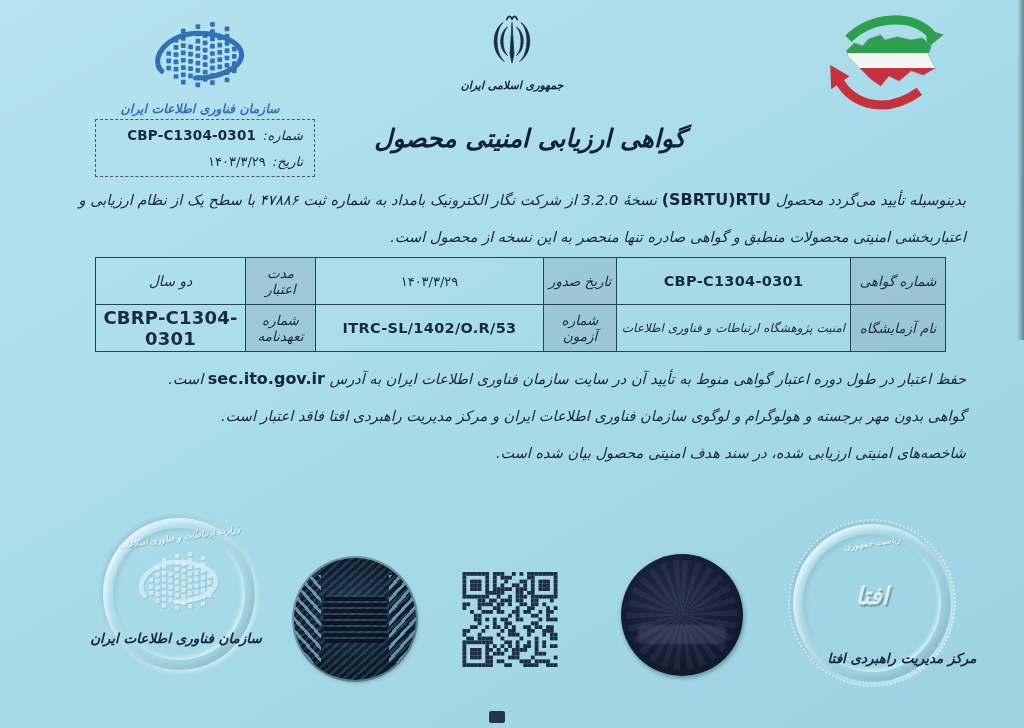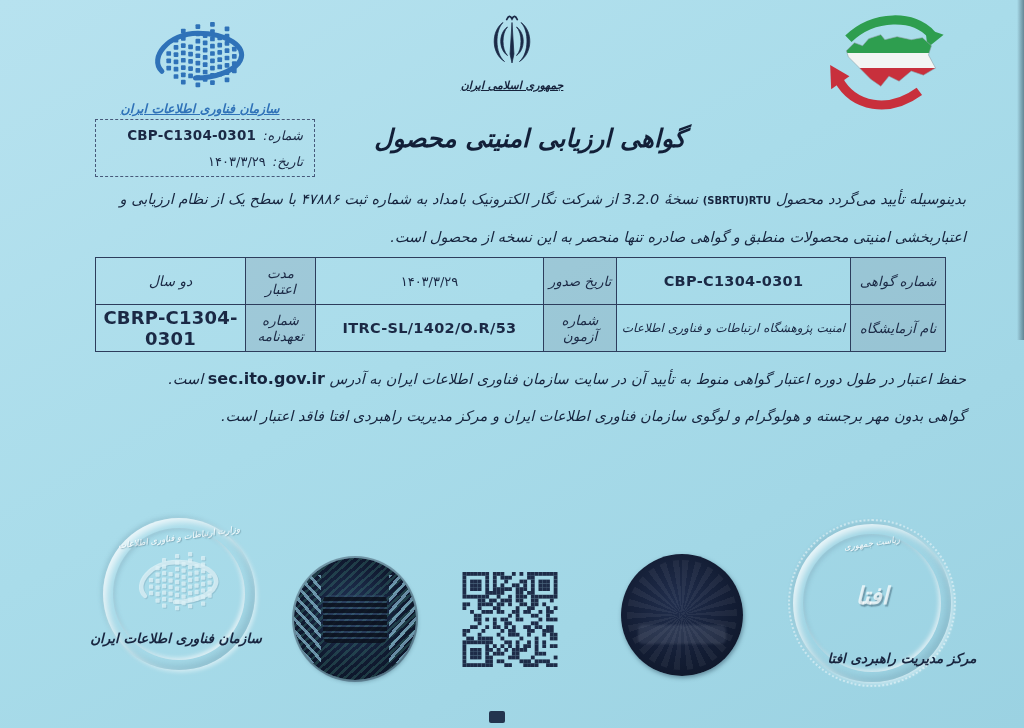--- a/index.html
+++ b/index.html
@@ -1,20 +1,20 @@
 <!DOCTYPE html>
 <html lang="fa"><head>
 <meta charset="utf-8">
 <style>
   *{margin:0;padding:0;box-sizing:border-box;}
   html,body{width:1024px;height:728px;}
   body{font-family:"DejaVu Sans",sans-serif;background:#7fb4c6;}
   .page{position:relative;width:1024px;height:728px;overflow:hidden;color:#1b2945;
         background:linear-gradient(150deg,#b7e2ef 0%,#a9dcea 45%,#9bd2e2 100%);}
-  .fa{font-style:italic;direction:rtl;text-decoration:underline;}
+  .fa{font-style:italic;direction:rtl;}
   .latin{font-style:normal;font-weight:bold;font-family:"DejaVu Sans",sans-serif;}
 
   
   .logo-left{position:absolute;left:85px;top:22px;width:230px;text-align:center;}
   .logo-left svg{width:160px;height:74px;}
   .logo-left .cap{color:#2f72b8;font-weight:bold;font-size:12.5px;margin-top:1px;}
   .emblem{position:absolute;left:452px;top:12px;width:120px;text-align:center;}
   .emblem svg{width:66px;height:60px;}
   .emblem .cap{font-weight:bold;font-size:11px;color:#16233c;margin-top:3px;}
   .logo-right{position:absolute;left:818px;top:12px;width:152px;height:102px;}
@@ -29,21 +29,21 @@
   .ref-box .val{font-weight:bold;font-size:13.5px;letter-spacing:.2px;}
   .ref-box .val-fa{font-size:13px;}
 
   
   .title{position:absolute;left:330px;top:124px;width:400px;text-align:center;
          font-size:25px;font-weight:bold;font-style:italic;direction:rtl;color:#121f38;}
 
   
   .body-par{position:absolute;left:58px;right:58px;top:181px;direction:rtl;text-align:right;
             font-size:14.5px;line-height:37px;color:#16243e;font-style:italic;}
-  .body-par .latin{font-size:10px;}
+  .body-par .latin{font-size:16px;}
 
   
   .cert-table{position:absolute;left:95px;top:257px;width:850px;border-collapse:collapse;
               direction:rtl;table-layout:fixed;}
   .cert-table td{border:1.6px solid #2d3d5c;height:47px;text-align:center;vertical-align:middle;
                  overflow:hidden;padding:2px 4px;}
   .cert-table td.th{background:rgba(104,122,140,.20);font-style:italic;font-size:13.5px;}
   .cert-table td.lv{font-weight:bold;font-size:14.5px;letter-spacing:.3px;}
   .cert-table td.lv-sm{font-weight:bold;font-size:18px;letter-spacing:.2px;}
   .cert-table td.fv{font-style:italic;font-size:14px;}
@@ -258,20 +258,21 @@
       <td class="lv">ITRC-SL/1402/O.R/53</td>
       <td class="th">شماره تعهدنامه</td>
       <td class="lv-sm">CBRP-C1304-0301</td>
     </tr>
   </tbody>
     </table>
 
   <div class="notes">
     <div><span>حفظ اعتبار در طول دوره اعتبار گواهی منوط به تأیید آن در سایت سازمان فناوری اطلاعات ایران به آدرس </span><span class="latin">sec.ito.gov.ir</span><span> است.</span></div>
     <div>گواهی بدون مهر برجسته و هولوگرام و لوگوی سازمان فناوری اطلاعات ایران و مرکز مدیریت راهبردی افتا فاقد اعتبار است.</div>
+    <div>شاخصه‌های امنیتی ارزیابی شده، در سند هدف امنیتی محصول بیان شده است.</div>
   </div>
 
   <div class="emboss emboss-left">
     <span class="rim">وزارت ارتباطات و فناوری اطلاعات</span>
     <svg id="emboss-dots" viewBox="0 0 100 66">
         <g fill="rgba(255,255,255,0.8)">
           <rect x="20" y="26" width="4.2" height="4.2" rx="0.8"></rect>
           <rect x="20" y="32.5" width="4.2" height="4.2" rx="0.8"></rect>
           <rect x="20" y="39" width="4.2" height="4.2" rx="0.8"></rect>
           <rect x="26.5" y="14" width="4.2" height="4.2" rx="0.8"></rect>

